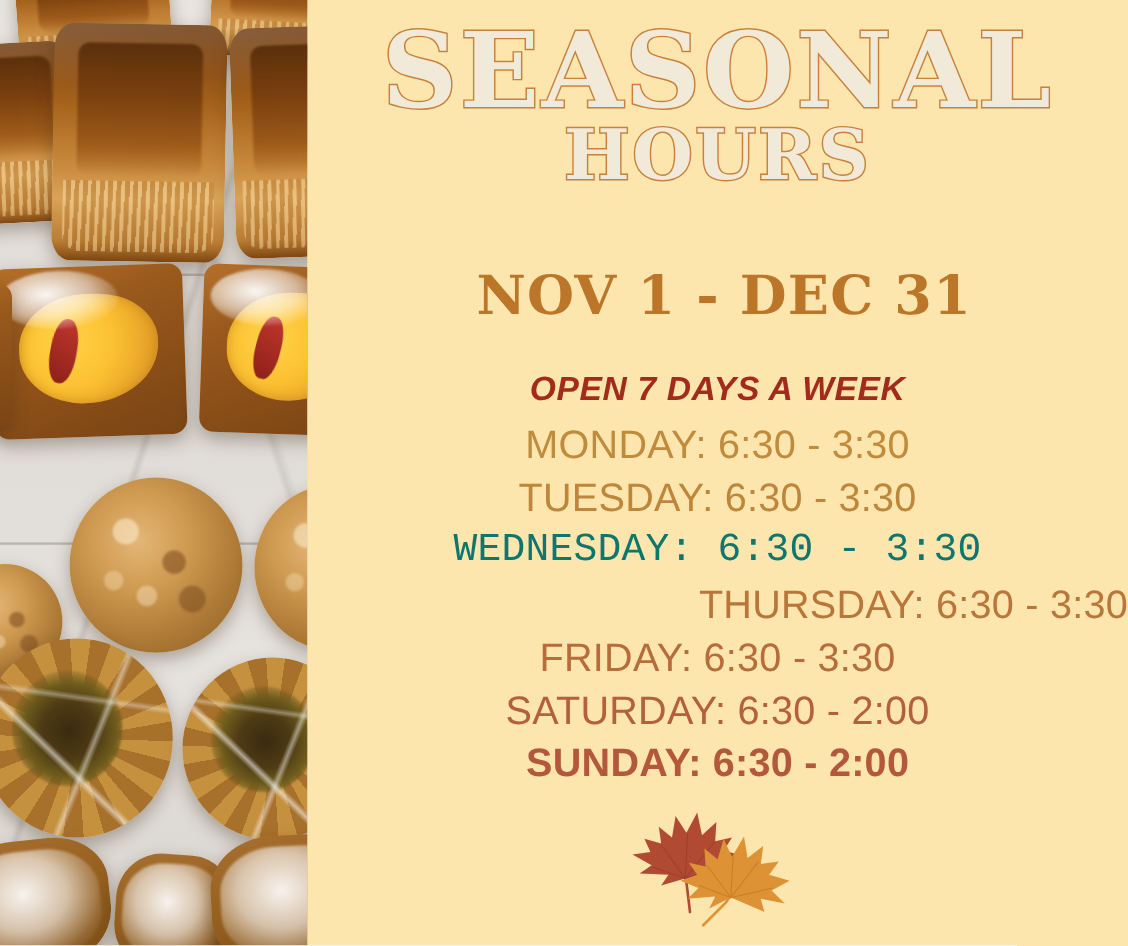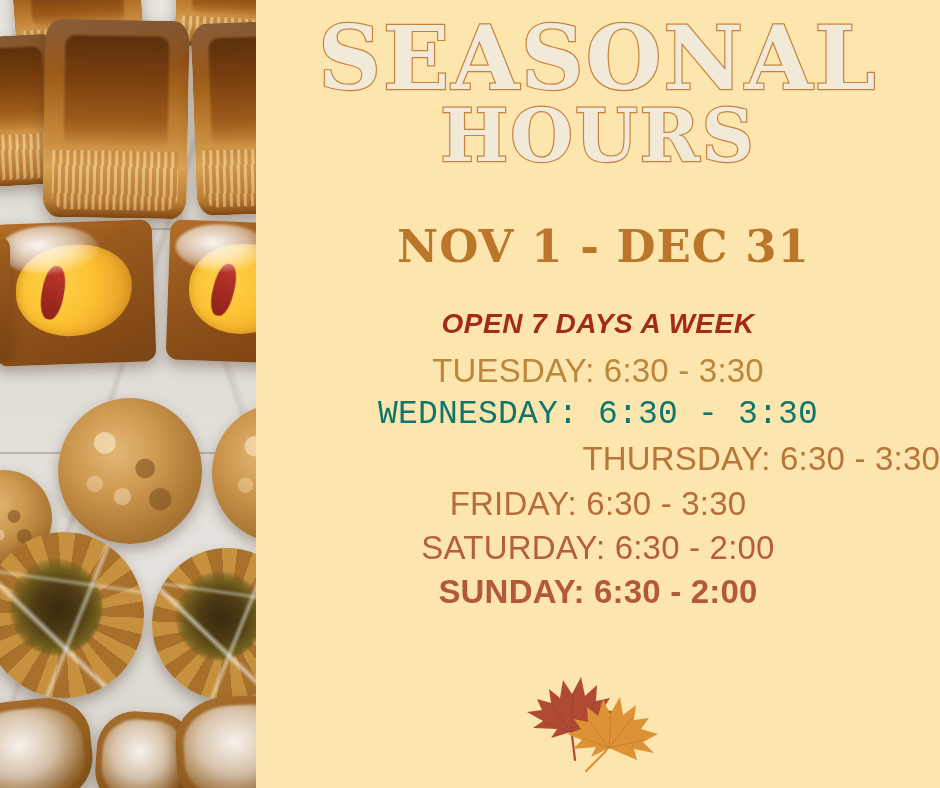--- a/index.html
+++ b/index.html
@@ -169,21 +169,21 @@
     font-family: "DejaVu Serif", "Liberation Serif", serif;
     font-weight: 700;
     color: #f1ead9;
     letter-spacing: 2px;
     line-height: .94;
     -webkit-text-stroke: 2.4px #c8803a;
     paint-order: stroke fill;
     text-shadow: 0 0 0 #c8803a;
   }
   .title-1 { font-size: 87px; }
-  .title-2 { font-size: 72px; margin-top: 2px; text-align: center; }
+  .title-2 { font-size: 58px; margin-top: 2px; text-align: center; }
 
   .date-line {
     position: absolute;
     left: 0; right: 0; top: 220px;
     font-family: "DejaVu Serif", "Liberation Serif", serif;
     font-weight: 700;
     font-size: 45px;
     letter-spacing: 1px;
     color: #bb7629;
     padding-left: 11px;
@@ -268,20 +268,21 @@
 
     <div class="title-block">
       <div class="title-line title-1">SEASONAL</div>
       <div class="title-line title-2">HOURS</div>
     </div>
 
     <div class="date-line">NOV 1 - DEC 31</div>
 
     <div class="hours-block">
       <div class="open-banner">OPEN 7 DAYS A WEEK</div>
+      <div class="day-row" style="color: rgb(192, 139, 60);">MONDAY: 6:30 - 3:30</div>
       <div class="day-row" style="color: rgb(190, 134, 59);">TUESDAY: 6:30 - 3:30</div>
       <div class="day-row" style="color: #0f766e; font-family: Liberation Mono, monospace;">WEDNESDAY: 6:30 - 3:30</div>
       <div class="day-row" style="color: rgb(184, 118, 58); text-align: right;">THURSDAY: 6:30 - 3:30</div>
       <div class="day-row" style="color: rgb(182, 108, 59); text-align: center;">FRIDAY: 6:30 - 3:30</div>
       <div class="day-row" style="color: rgb(180, 96, 59);">SATURDAY: 6:30 - 2:00</div>
       <div class="day-row" style="color: rgb(179, 88, 60); font-weight: bold;">SUNDAY: 6:30 - 2:00</div>
     </div>
 
     <div class="leaves">
       <svg viewBox="0 0 170 108" width="170" height="108">

